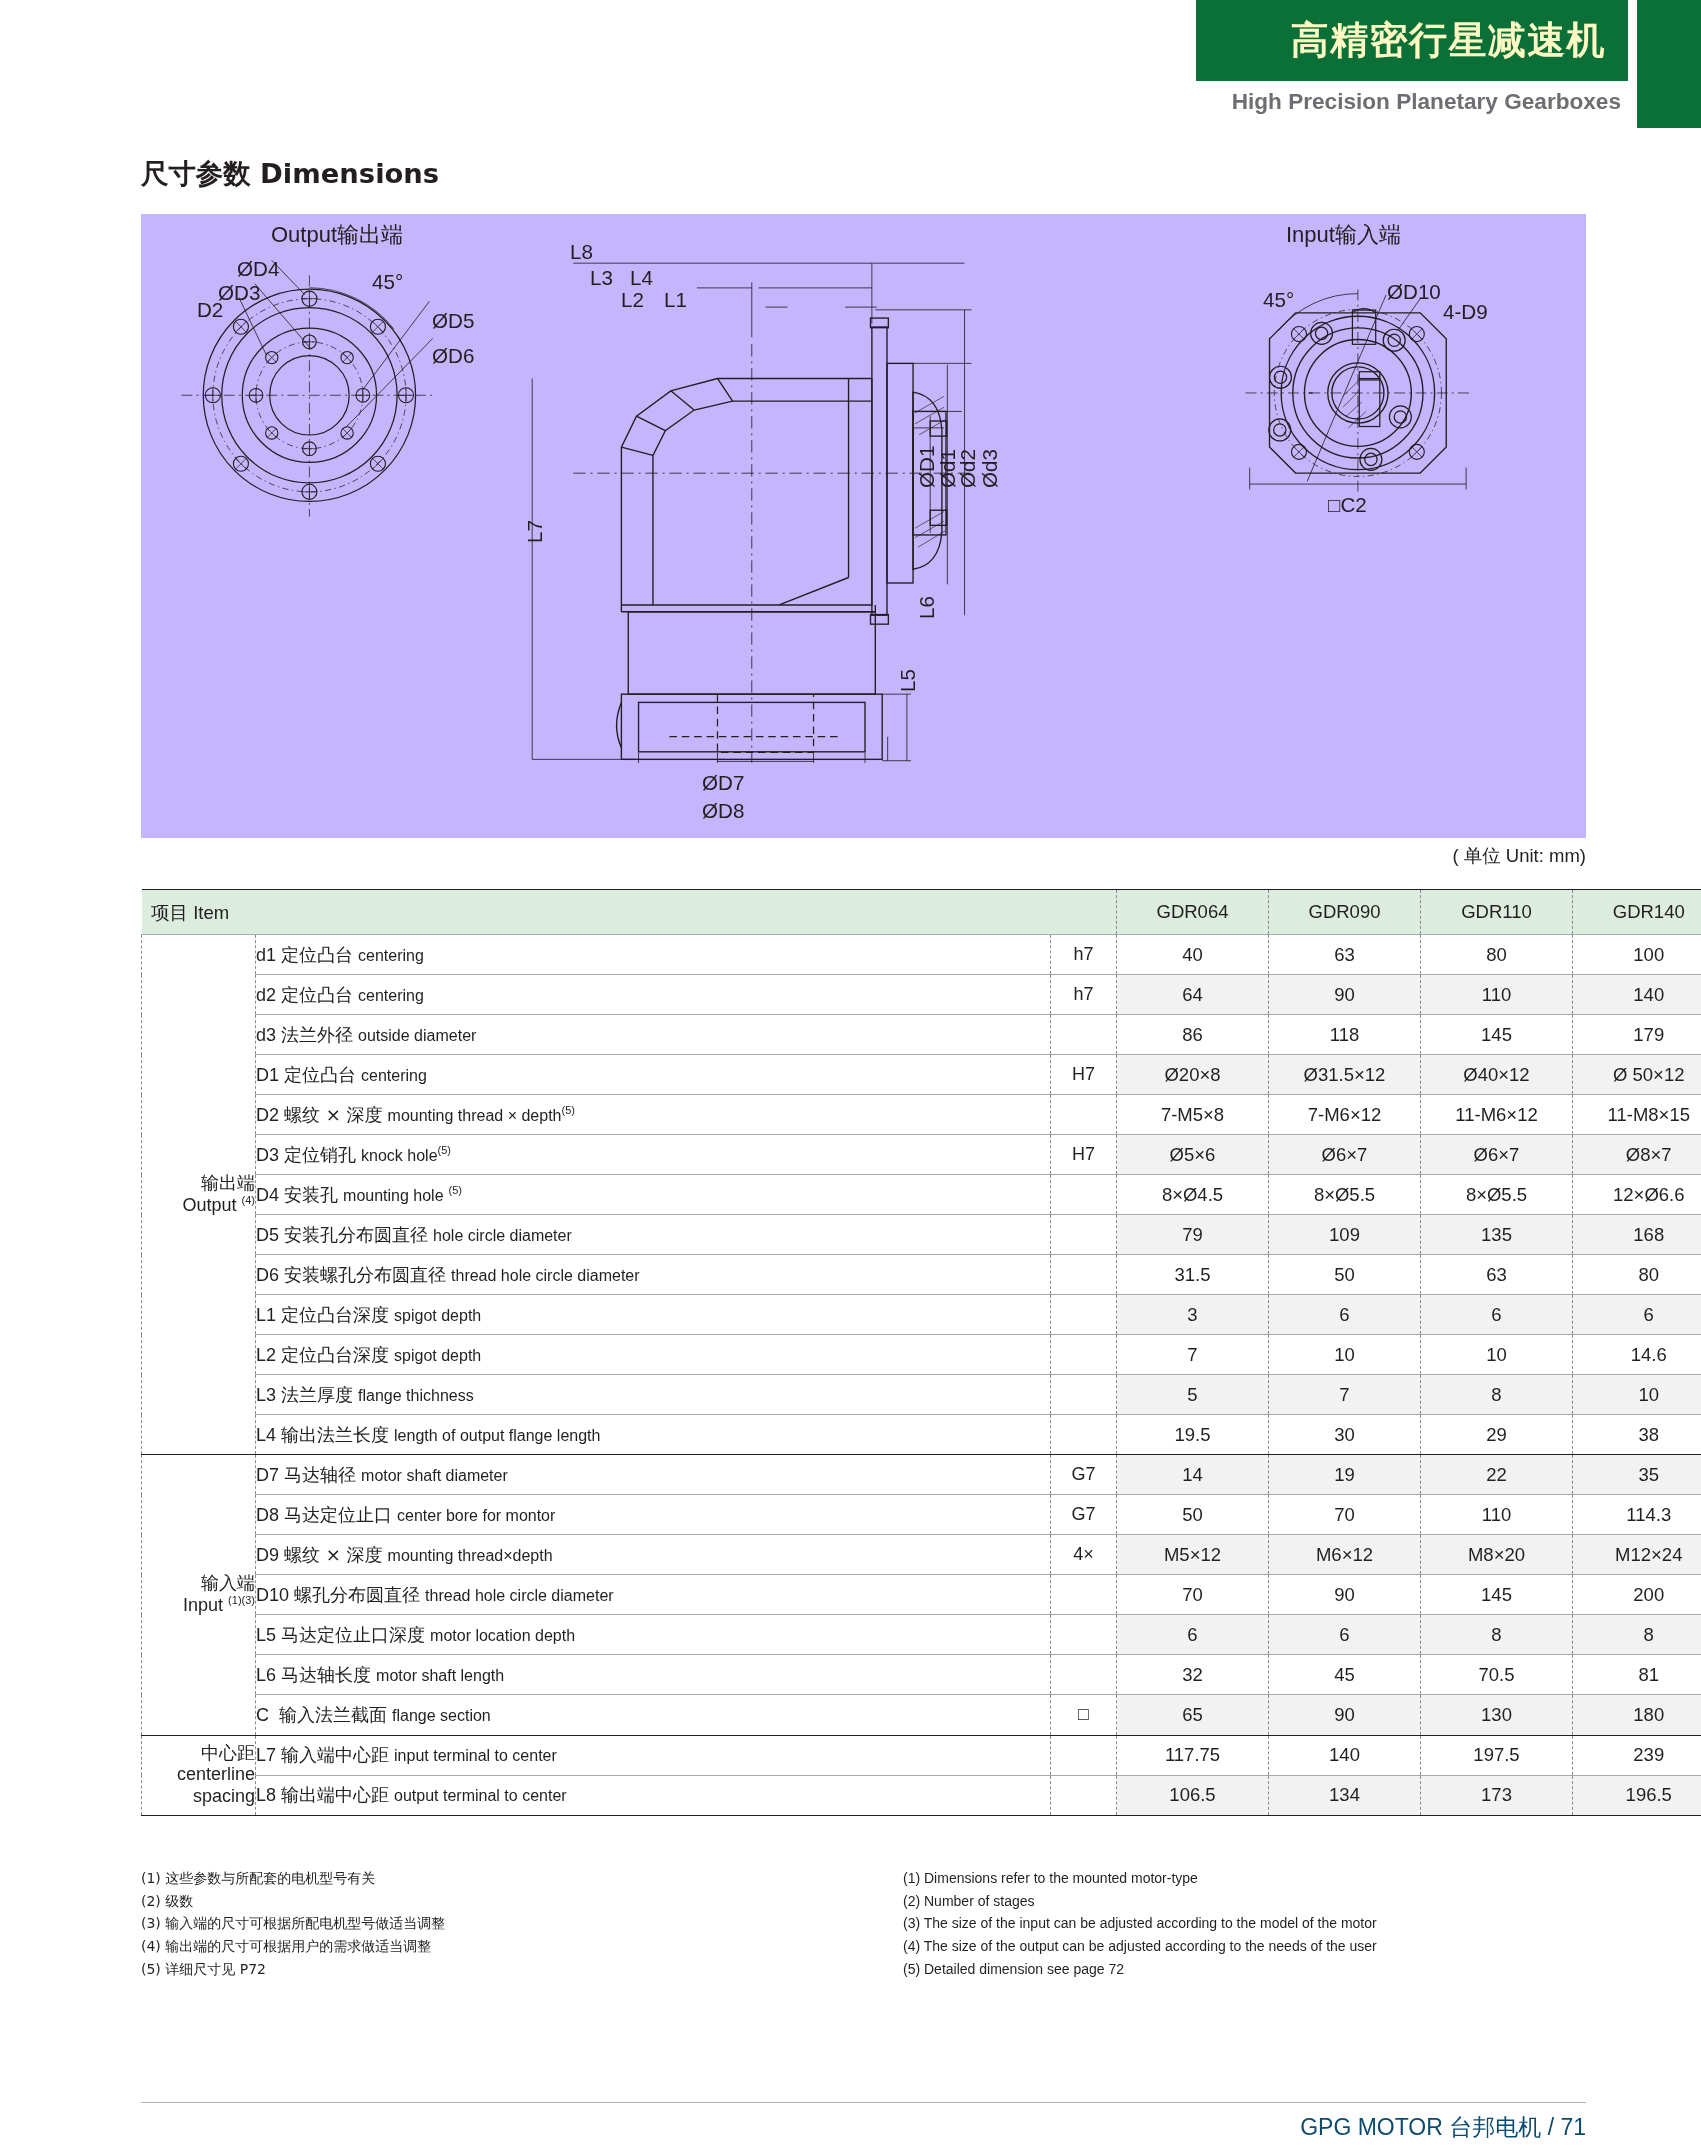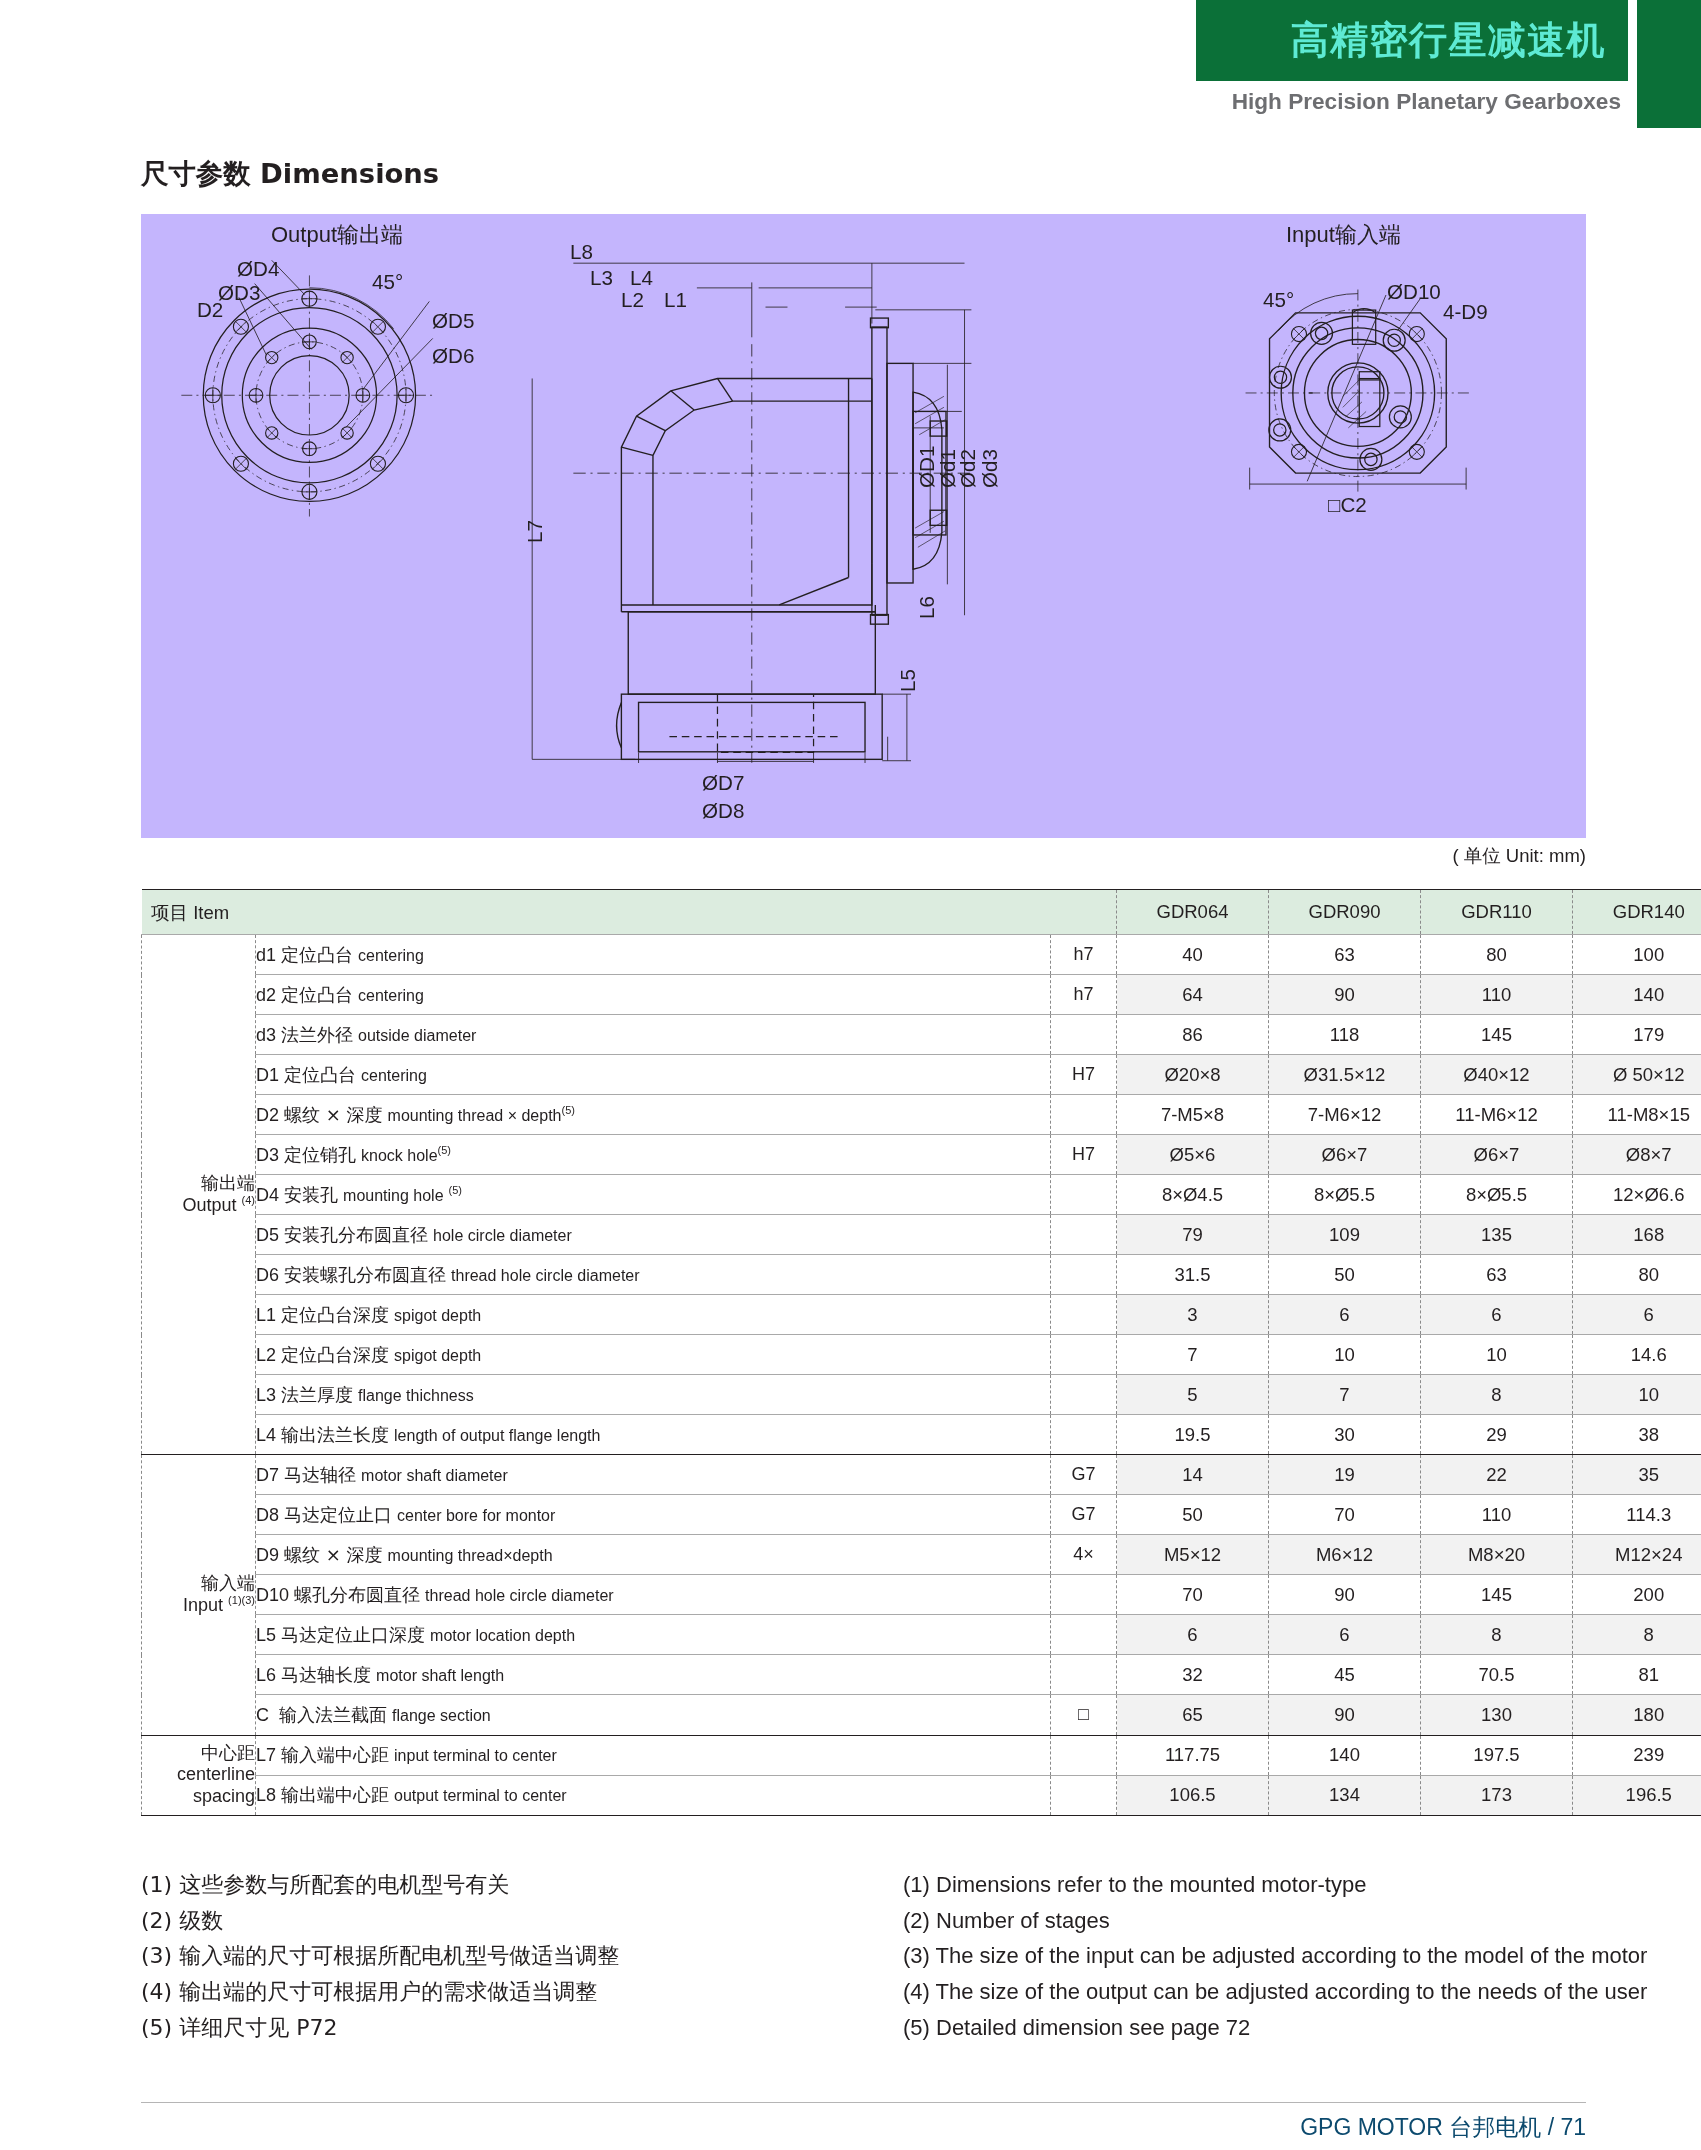--- a/index.html
+++ b/index.html
@@ -12,21 +12,21 @@
     overflow:hidden;
   }
   
   .hdr-band{
     position:absolute;left:1196px;top:0;width:432px;height:81px;
     background:#0b7038;
     display:flex;align-items:center;justify-content:flex-end;
     box-sizing:border-box;padding-right:22px;
   }
   .hdr-band .zh{
-    color:#5eead4;font-size:38px;font-weight:bold;letter-spacing:1.4px;
+    color:#fef9c3;font-size:38px;font-weight:bold;letter-spacing:1.4px;
     font-family:"DejaVu Sans","Liberation Sans",sans-serif;
     white-space:nowrap;
   }
   .hdr-tab{
     position:absolute;left:1637px;top:0;width:65px;height:128px;background:#0b7038;
   }
   .hdr-en{
     position:absolute;left:0px;top:89px;width:1621px;height:33px;
     text-align:right;color:#6d6e71;font-size:22.6px;font-weight:bold;
     white-space:nowrap;
@@ -94,21 +94,21 @@
   .topline{border-top:1.7px solid #231f20 !important;}
   .botline{border-bottom:1.7px solid #231f20 !important;}
   .grpline td{border-top:1.7px solid #231f20 !important;}
   col.c-grp{width:114px;}
   col.c-item{width:795px;}
   col.c-tol{width:66px;}
   col.c-v{width:152px;}
 
   
   .notes{position:absolute;top:1867px;left:141px;width:1445px;}
-  .notes .col{position:absolute;top:0;font-size:22px;line-height:1.62;color:#231f20;}
+  .notes .col{position:absolute;top:0;font-size:14px;line-height:1.62;color:#231f20;}
   .notes .col.zh-col{left:0px;width:686px;font-family:"DejaVu Sans","Liberation Sans",sans-serif;}
   .notes .col.en-col{left:762px;width:686px;}
   .notes div.ln{white-space:nowrap;}
 
   
   .foot-rule{position:absolute;left:141px;top:2102px;width:1445px;height:1px;background:#b5b5b5;}
   .foot-txt{
     position:absolute;left:0;top:2112px;width:1586px;text-align:right;
     font-size:23px;color:#0c4a6e;white-space:nowrap;
   }

